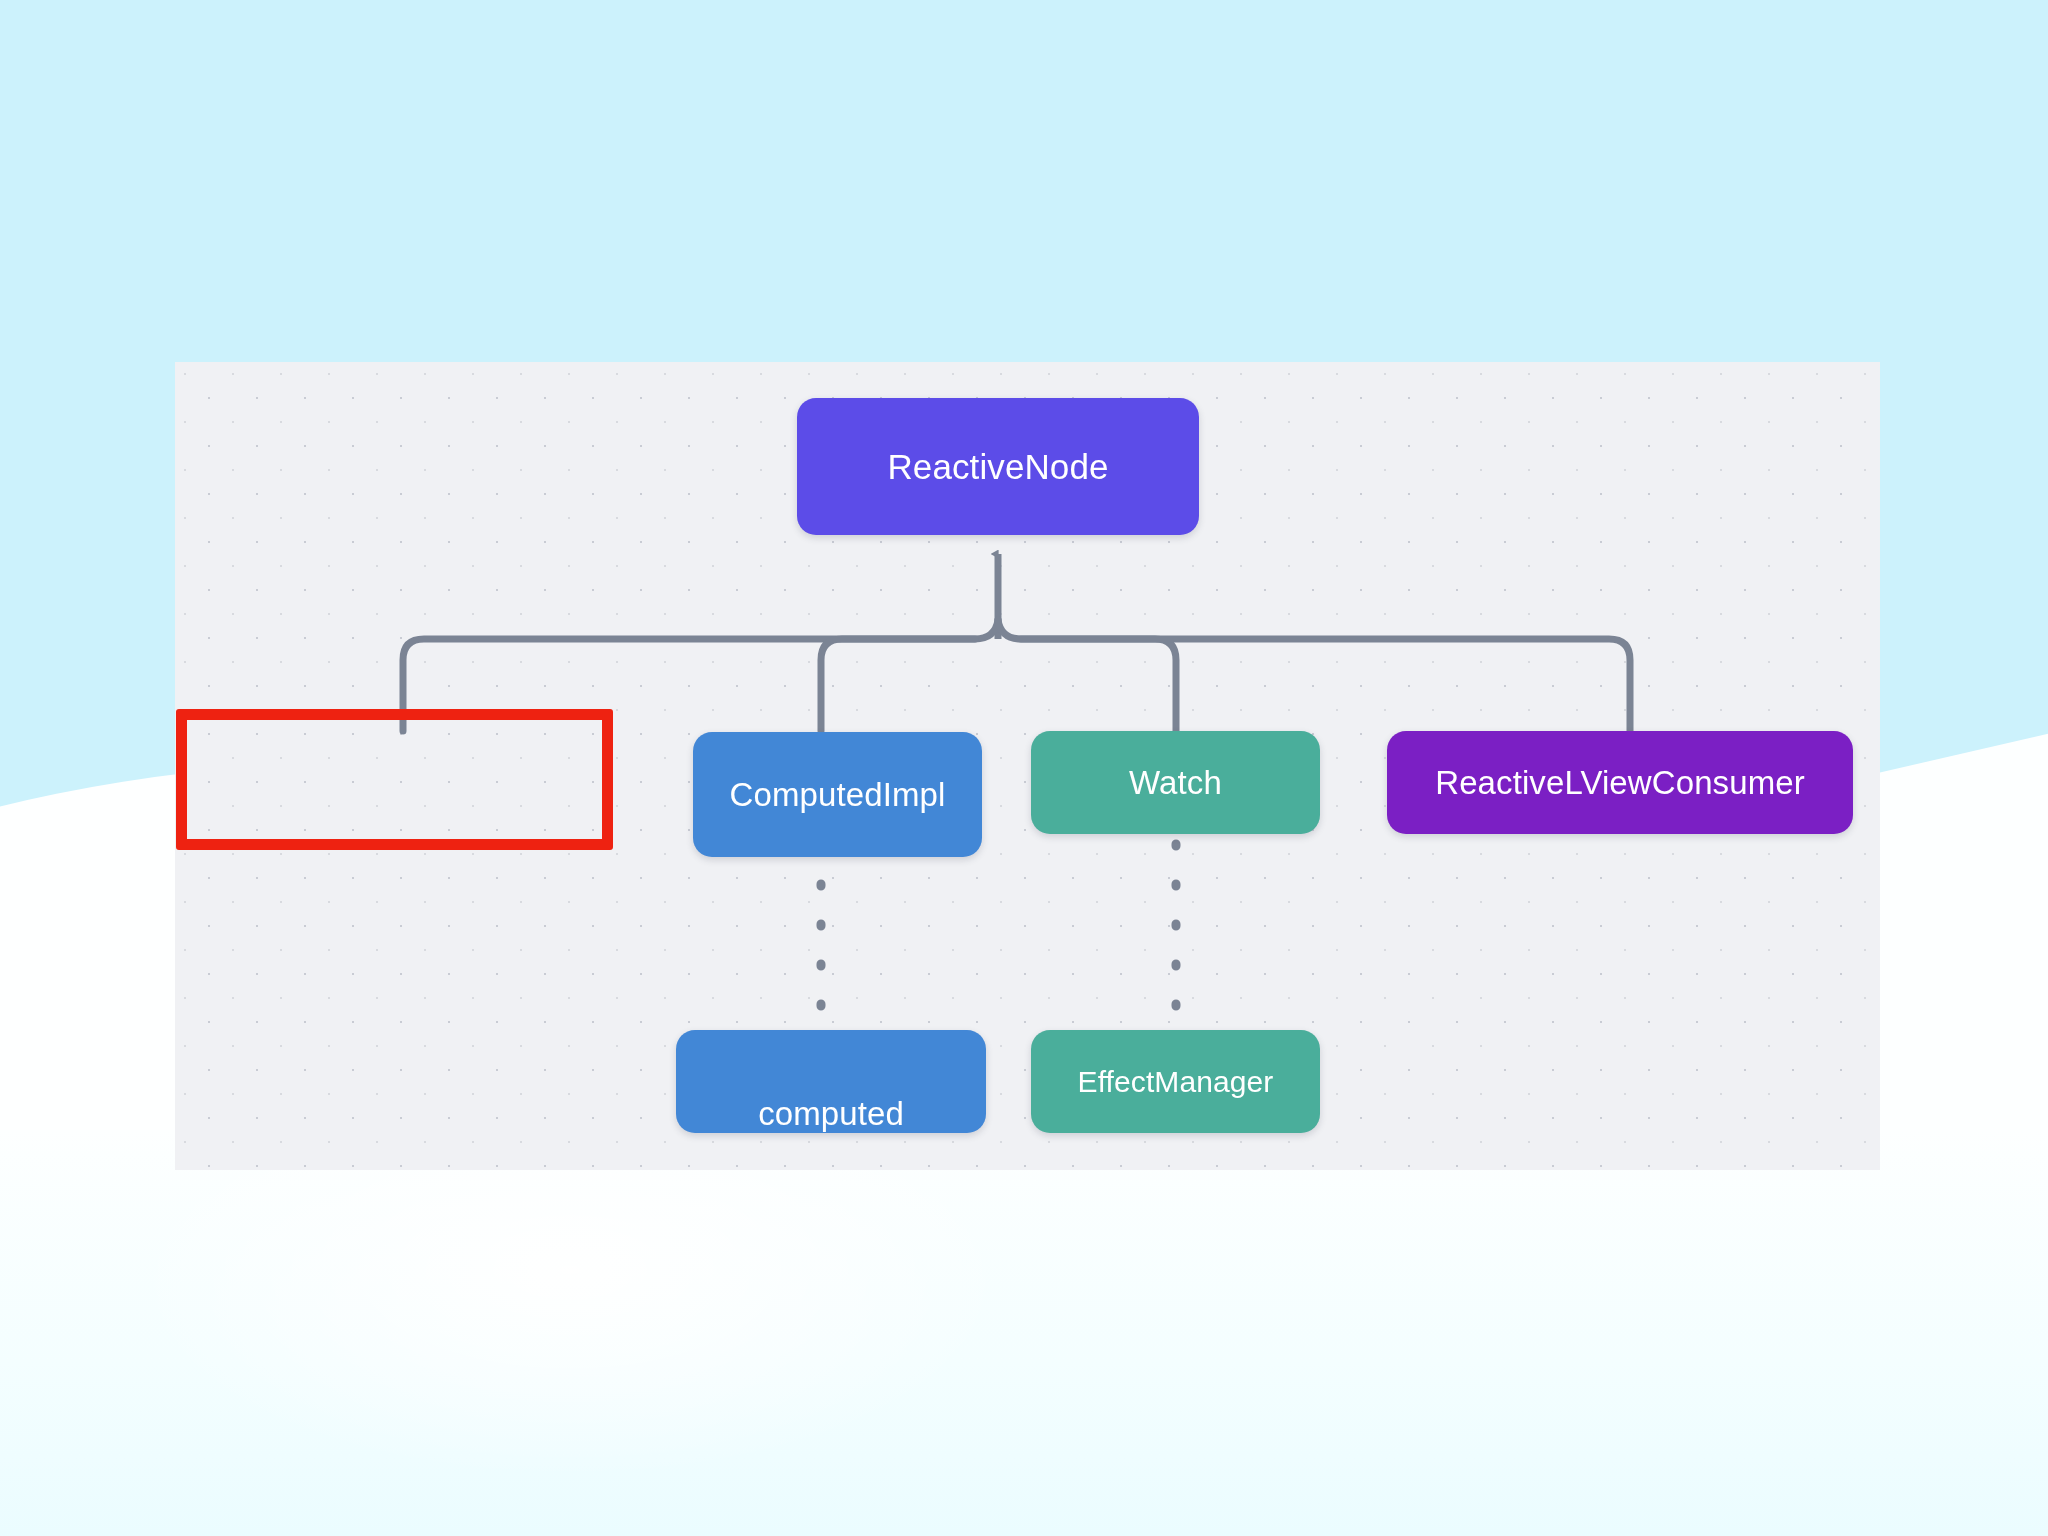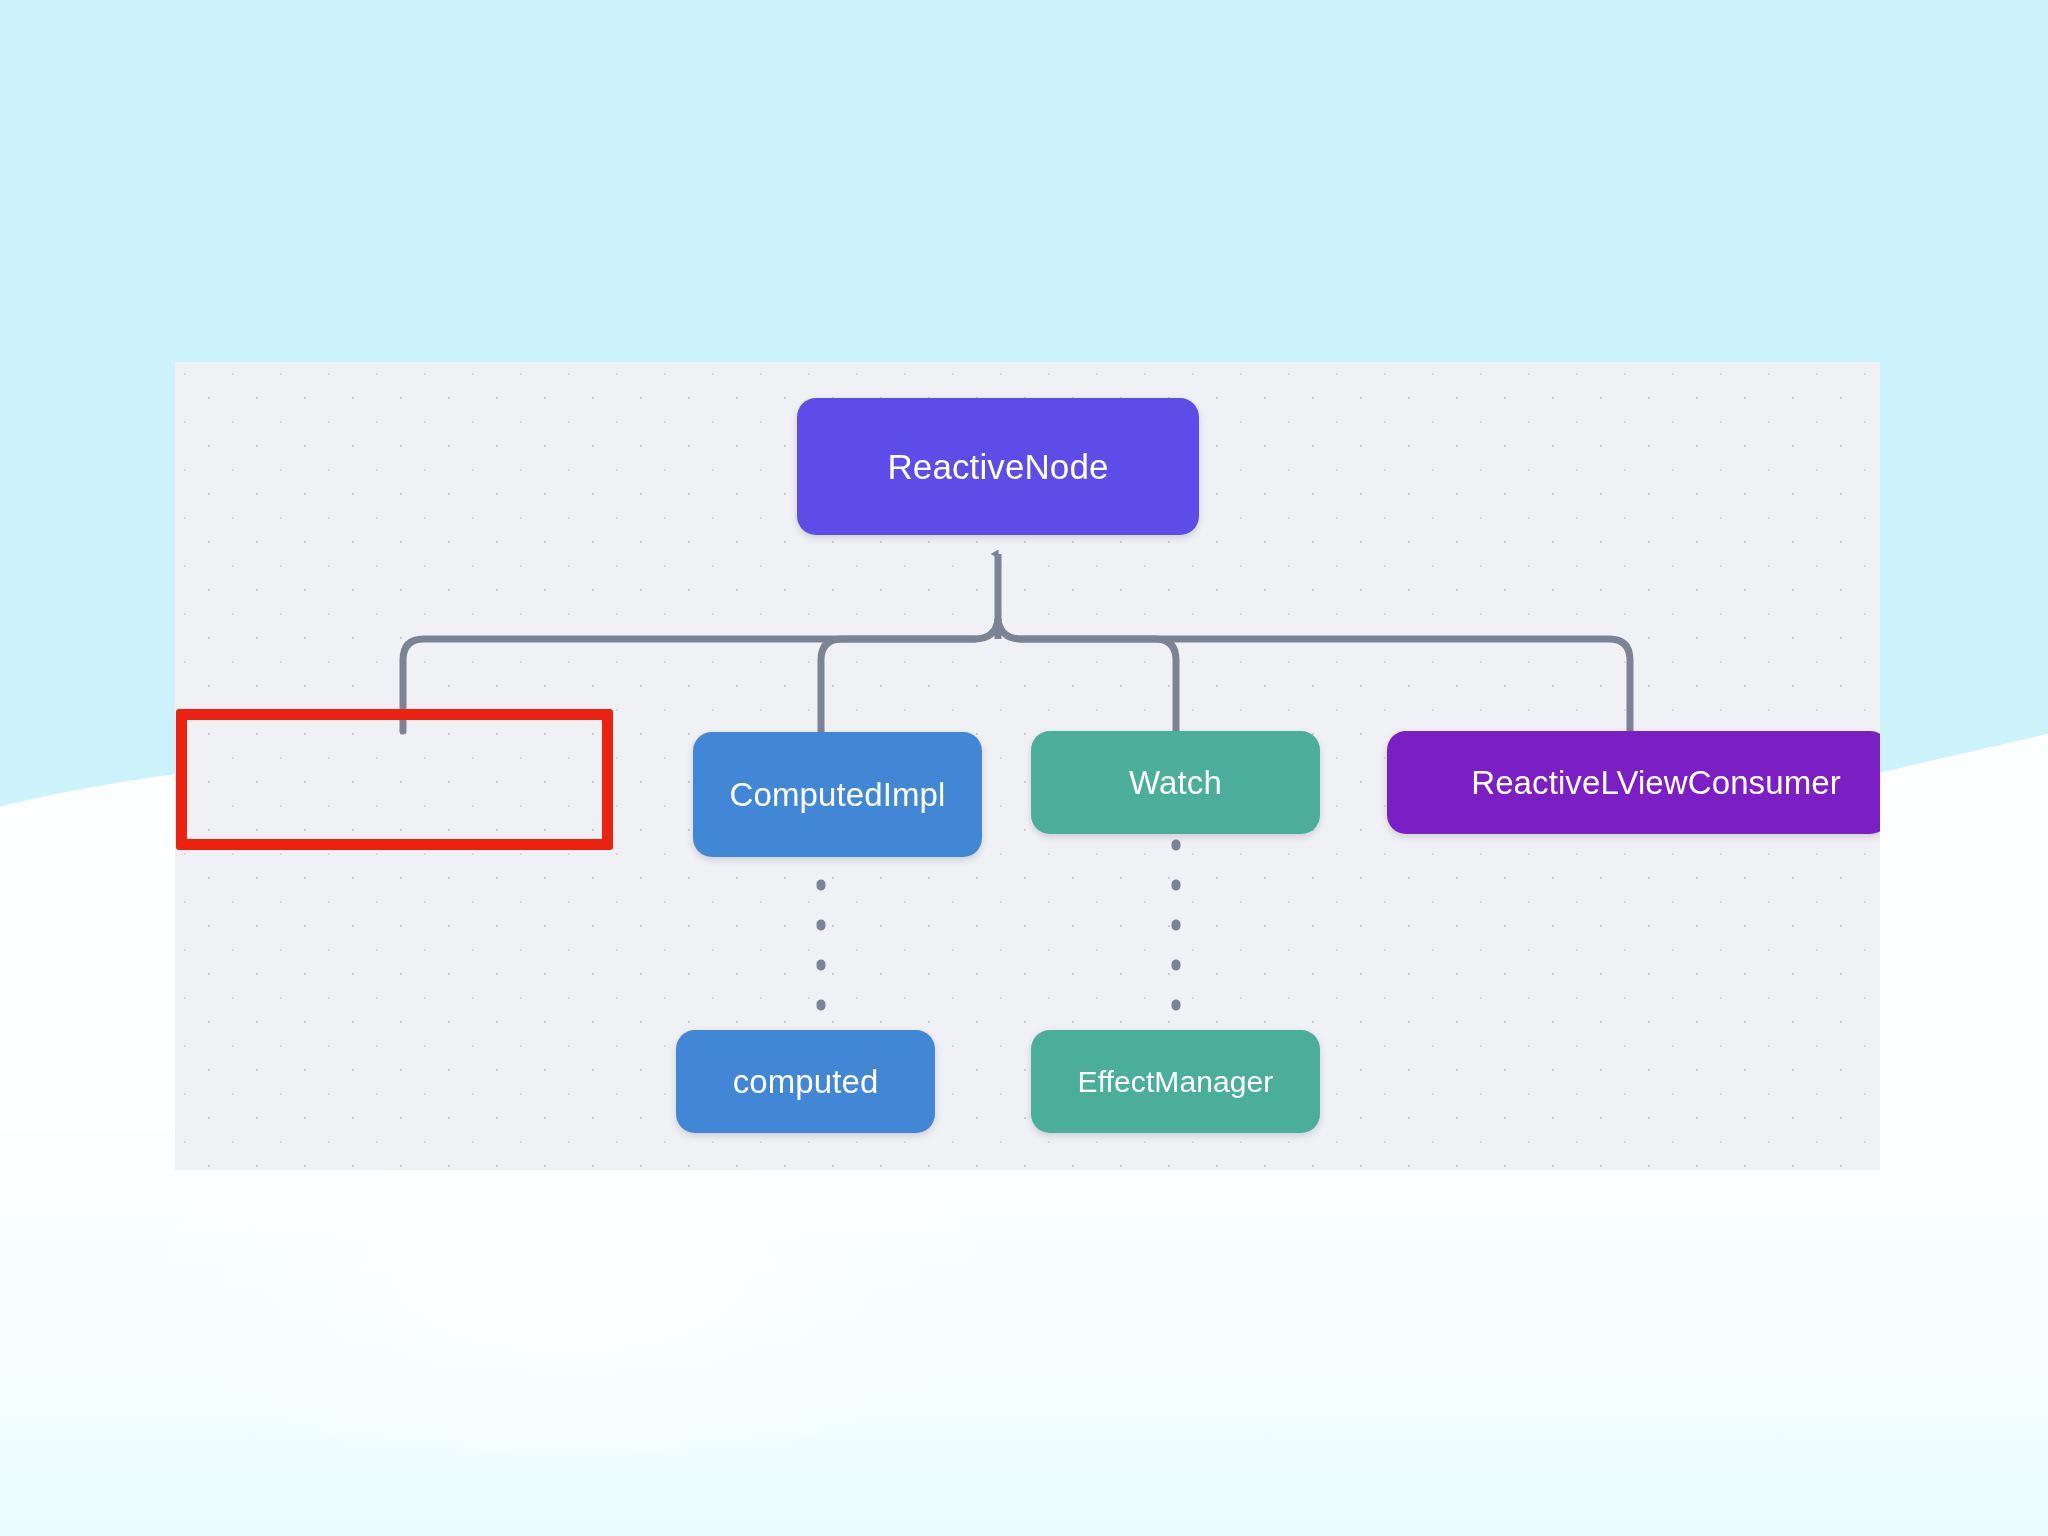--- a/index.html
+++ b/index.html
@@ -135,29 +135,29 @@
     background: #4aae9b;
     font-size: 33px;
   }
   #node-reactivelviewconsumer {
     left: 1212px;
     top: 369px;
     width: 466px;
     height: 103px;
     background: #7b1fc4;
     font-size: 33px;
-    padding-left: 36px;
   }
   #node-computed {
     left: 501px;
     top: 668px;
-    width: 259px;
+    width: 310px;
     height: 103px;
     background: #4287d6;
     font-size: 33px;
+    align-items: flex-end;
   }
   #node-effectmanager {
     left: 856px;
     top: 668px;
     width: 289px;
     height: 103px;
     background: #4aae9b;
     font-size: 30px;
   }
 

